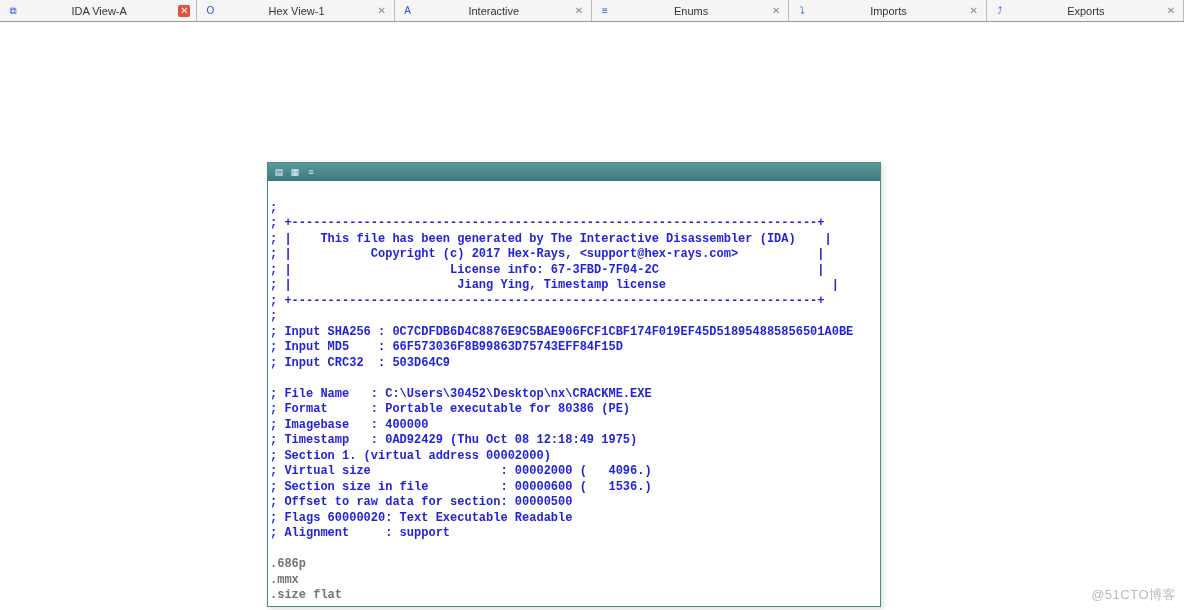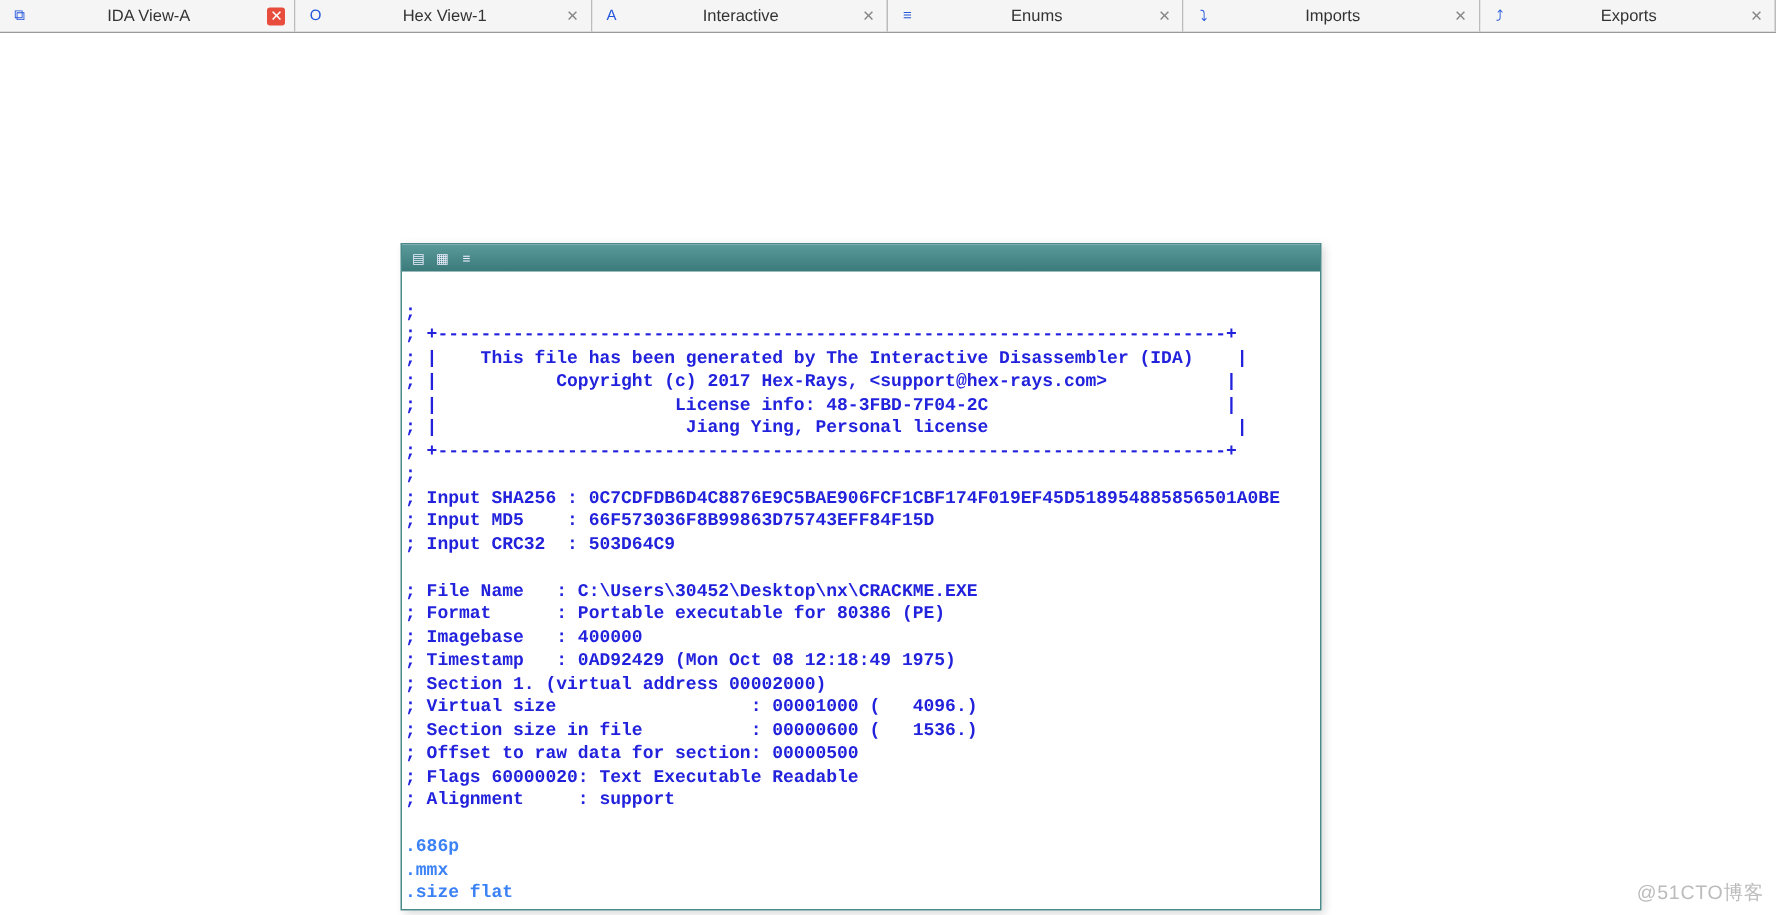--- a/index.html
+++ b/index.html
@@ -96,21 +96,21 @@
   .code-body {
     font-family: "Consolas","Courier New",monospace;
     font-size: 12px;
     line-height: 15.5px;
     color: #2222dd;
     font-weight: bold;
     padding: 4px 2px 2px 2px;
     white-space: pre;
     overflow: hidden;
   }
-  .code-body .dot { color: #3b82f6; }
+  .code-body .dot { color: #737373; }
   .watermark {
     position: absolute;
     right: 8px;
     bottom: 6px;
     color: #bbb;
     font-size: 13px;
     letter-spacing: 0.5px;
     margin-left: 24px;
   }
 </style>
@@ -168,34 +168,34 @@
     <div class="code-titlebar">
       <span class="title-icon">▤</span>
       <span class="title-icon">▦</span>
       <span class="title-icon">≡</span>
     </div>
     <div class="code-body">
 ;
 <span>; +-------------------------------------------------------------------------+</span>
 <span>; |    This file has been generated by The Interactive Disassembler (IDA)    |</span>
 <span>; |           Copyright (c) 2017 Hex-Rays, &lt;support@hex-rays.com&gt;           |</span>
-<span>; |                      License info: 48-3FBD-7F04-2C                      |</span>
-<span>; |                       Jiang Ying, Personal license                       |</span>
+<span>; |                      License info: 67-3FBD-7F04-2C                      |</span>
+<span>; |                       Jiang Ying, Timestamp license                       |</span>
 <span>; +-------------------------------------------------------------------------+</span>
 ;
 <span>; Input SHA256 : 0C7CDFDB6D4C8876E9C5BAE906FCF1CBF174F019EF45D518954885856501A0BE</span>
 <span>; Input MD5    : 66F573036F8B99863D75743EFF84F15D</span>
 <span>; Input CRC32  : 503D64C9</span>
 
 <span>; File Name   : C:\Users\30452\Desktop\nx\CRACKME.EXE</span>
 <span>; Format      : Portable executable for 80386 (PE)</span>
 <span>; Imagebase   : 400000</span>
-<span>; Timestamp   : 0AD92429 (Mon Oct 08 12:18:49 1975)</span>
+<span>; Timestamp   : 0AD92429 (Thu Oct 08 12:18:49 1975)</span>
 <span>; Section 1. (virtual address 00002000)</span>
-<span>; Virtual size                  : 00001000 (   4096.)</span>
+<span>; Virtual size                  : 00002000 (   4096.)</span>
 <span>; Section size in file          : 00000600 (   1536.)</span>
 <span>; Offset to raw data for section: 00000500</span>
 <span>; Flags 60000020: Text Executable Readable</span>
 <span>; Alignment     : support</span>
 
 <span class="dot">.686p</span>
 <span class="dot">.mmx</span>
 <span class="dot">.size flat</span></div>
   </div>
 

